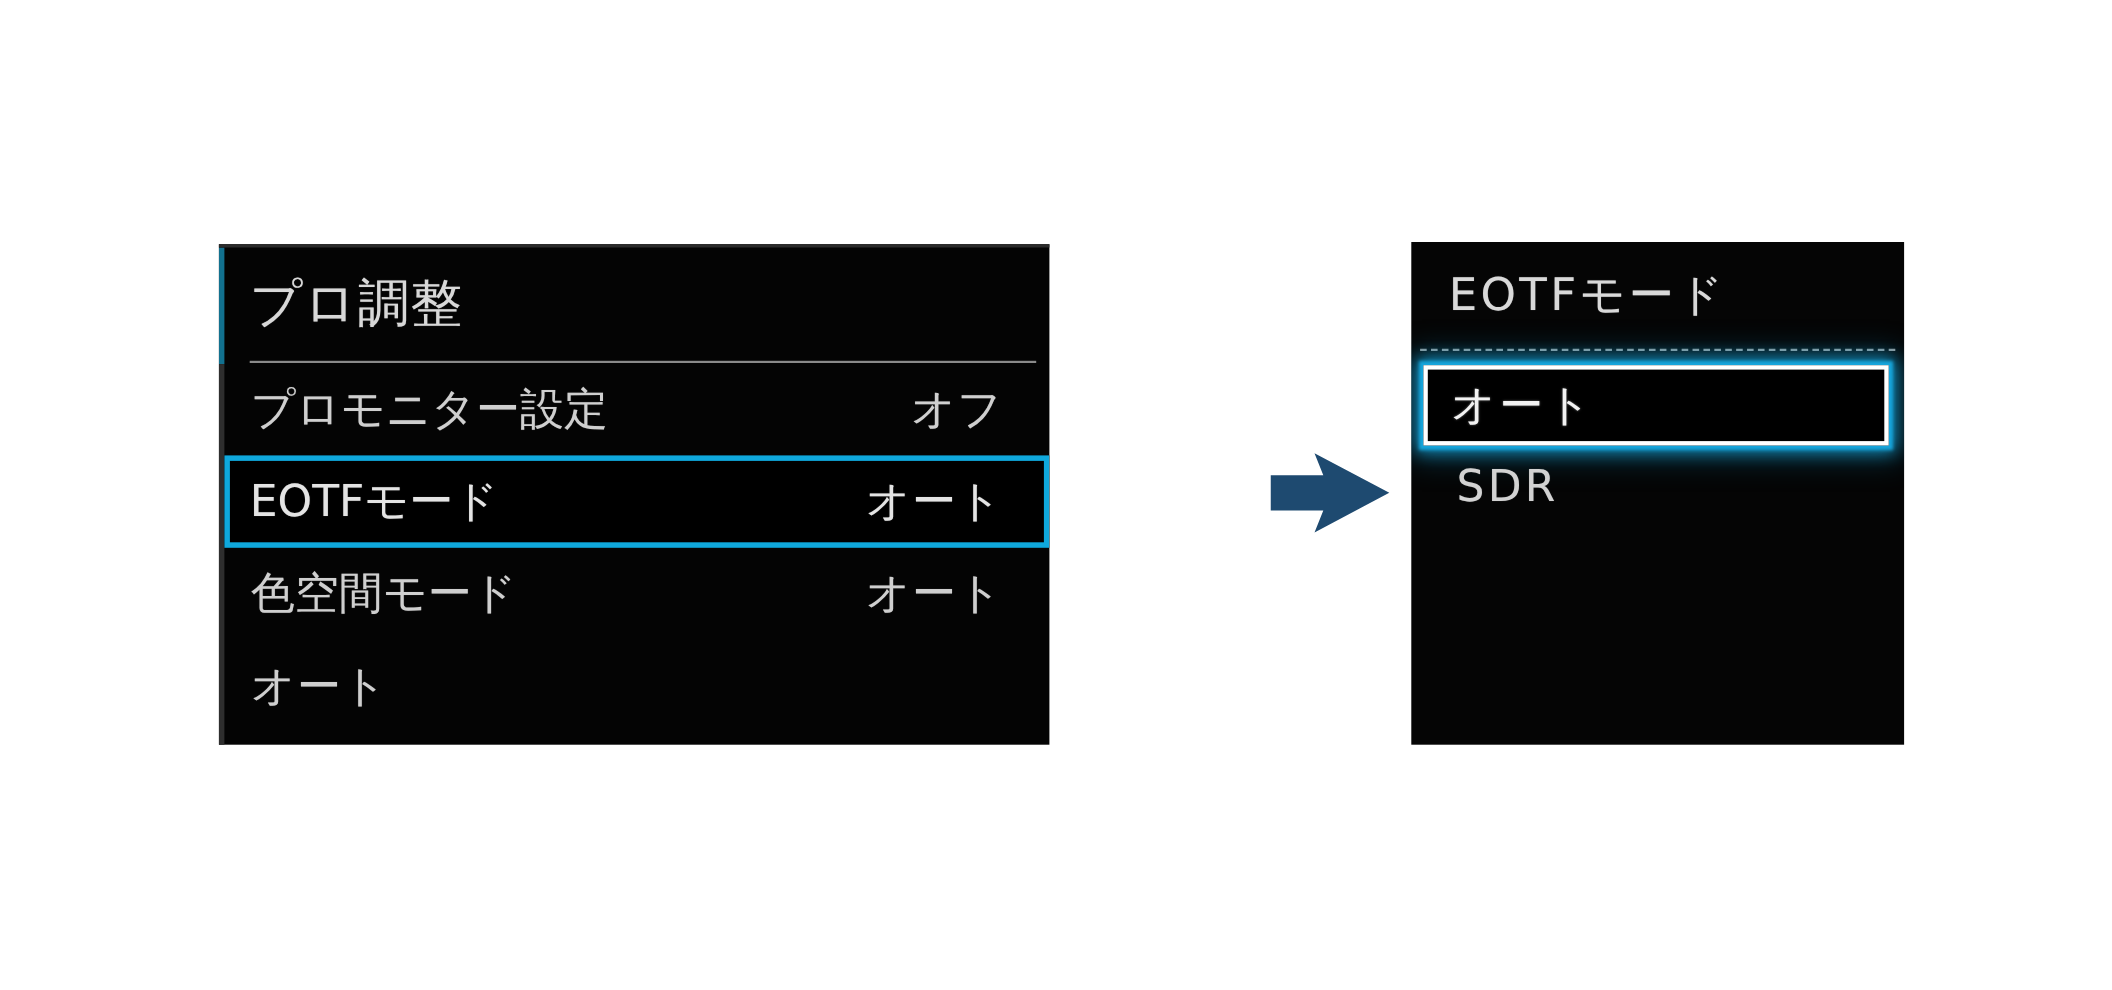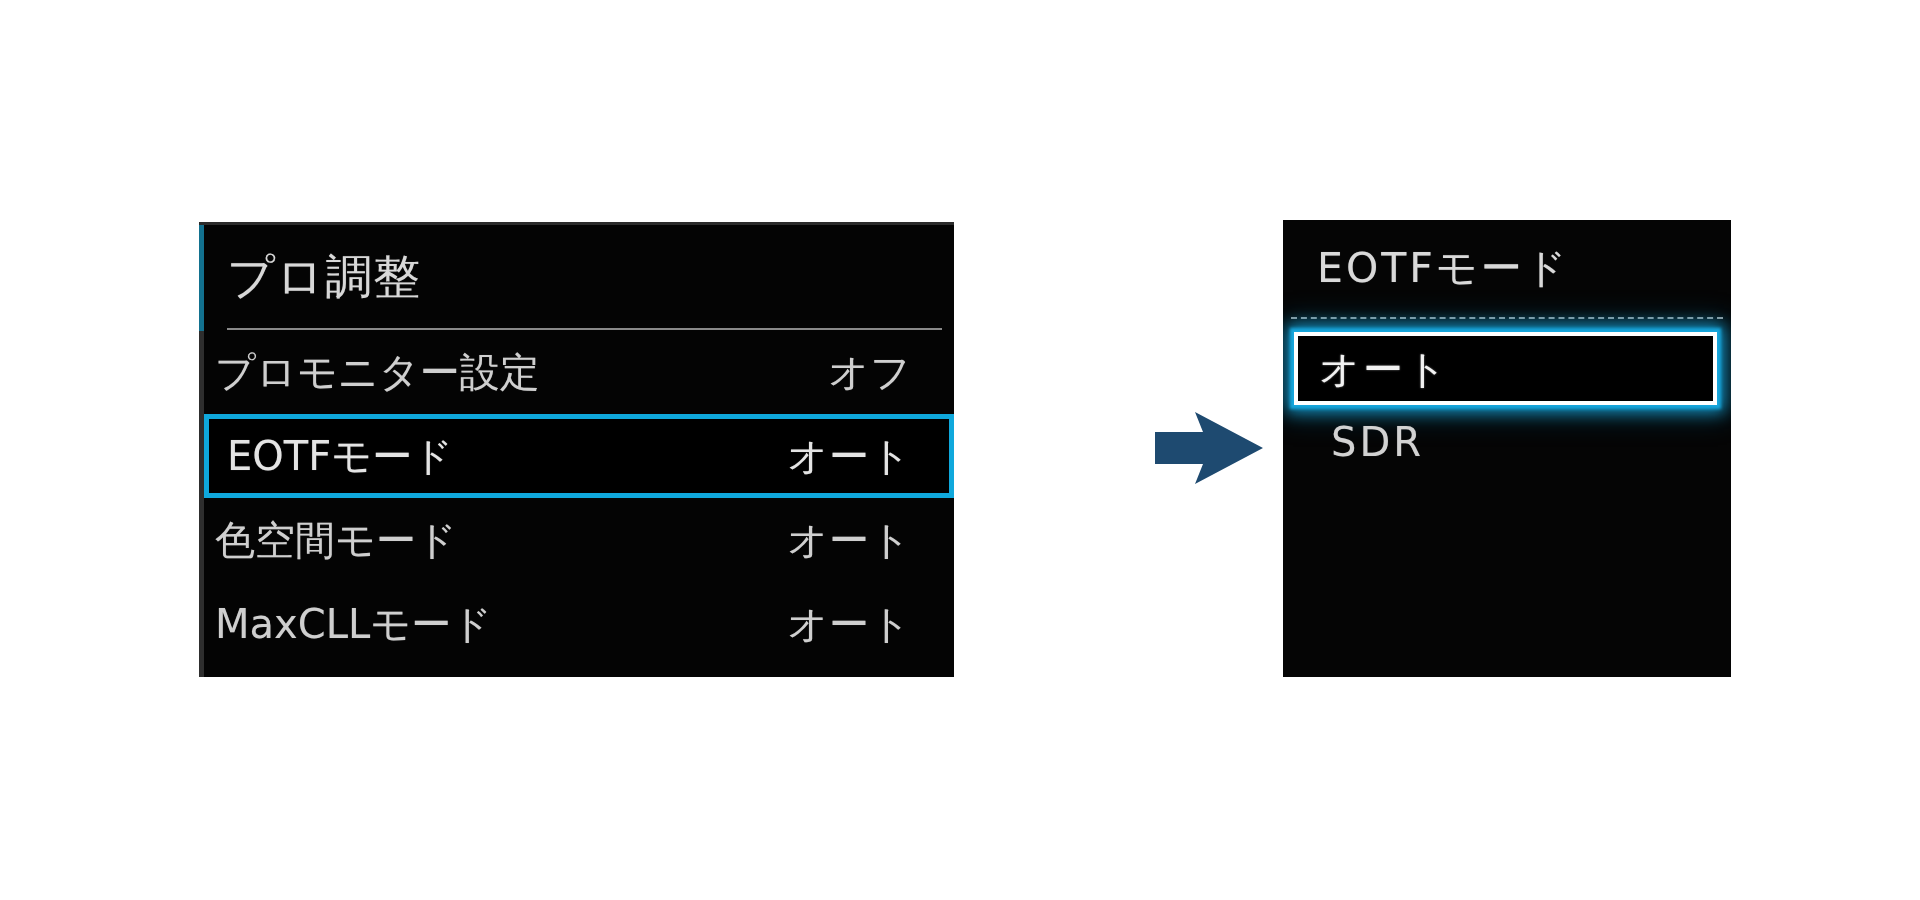--- a/index.html
+++ b/index.html
@@ -86,21 +86,21 @@
     bottom: 0;
   }
 
   .row {
     position: relative;
     height: 84px;
     box-sizing: border-box;
     display: flex;
     align-items: center;
     justify-content: space-between;
-    padding: 0 42px 0 11px;
+    padding: 0 42px 0 24px;
   }
   .row .row-label,
   .row .row-value {
     color: #cfcfcf;
     font-size: 40px;
     line-height: 1;
     white-space: nowrap;
     text-shadow: 0 0 1px rgba(255,255,255,0.3);
   }
   .row .row-value {
@@ -162,22 +162,21 @@
   .osd-right .options {
     position: relative;
     padding-top: 13px;
   }
   .opt {
     position: relative;
     height: 73px;
     box-sizing: border-box;
     display: flex;
     align-items: center;
-    padding-left: 16px;
-    margin-left: 32px;
+    padding-left: 41px;
   }
   .opt .opt-label {
     color: #d2d2d2;
     font-size: 40px;
     letter-spacing: 3px;
     line-height: 1;
     white-space: nowrap;
     text-shadow: 0 0 1px rgba(255,255,255,0.3);
   }
   .opt.selected {
@@ -220,21 +219,20 @@
         <span class="row-label">EOTFモード</span>
         <span class="row-value">オート</span>
       </div>
 
       <div class="row">
         <span class="row-label">色空間モード</span>
         <span class="row-value">オート</span>
       </div>
 
       <div class="row">
-        <span class="row-label">MaxCLLモード</span>
         <span class="row-value">オート</span>
       </div>
 
     </div>
   </div>
 
   <div class="arrow-wrap">
     <svg width="110" height="80" viewBox="0 0 110 80" xmlns="http://www.w3.org/2000/svg">
       <path d="M0,24 L48,24 L40,4 L108,40 L40,76 L48,56 L0,56 Z" fill="#1e4a70"></path>
     </svg>

